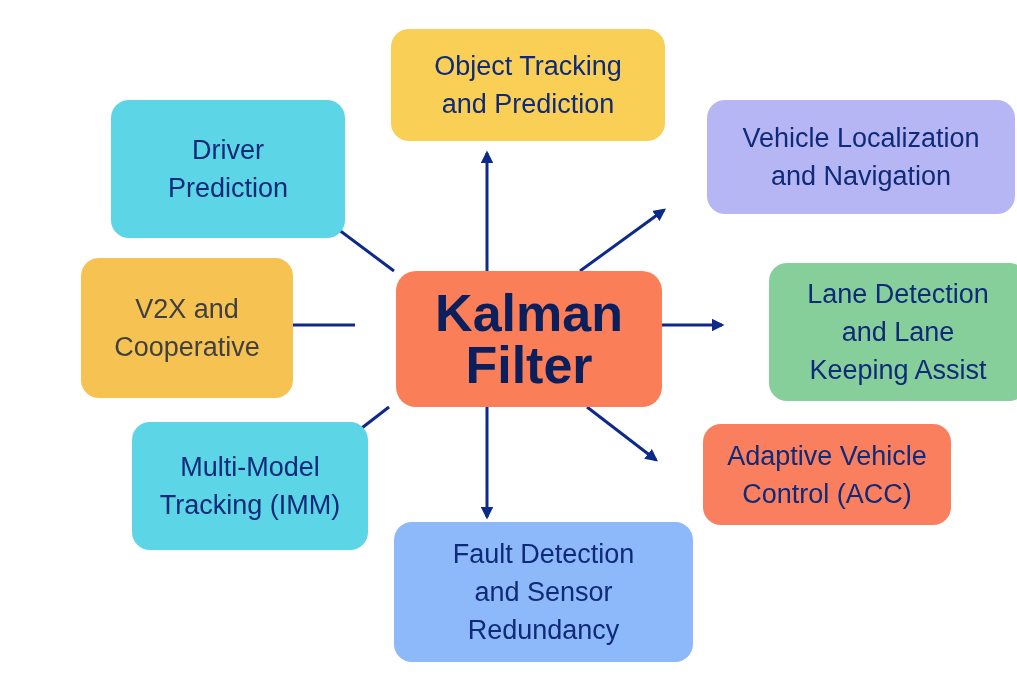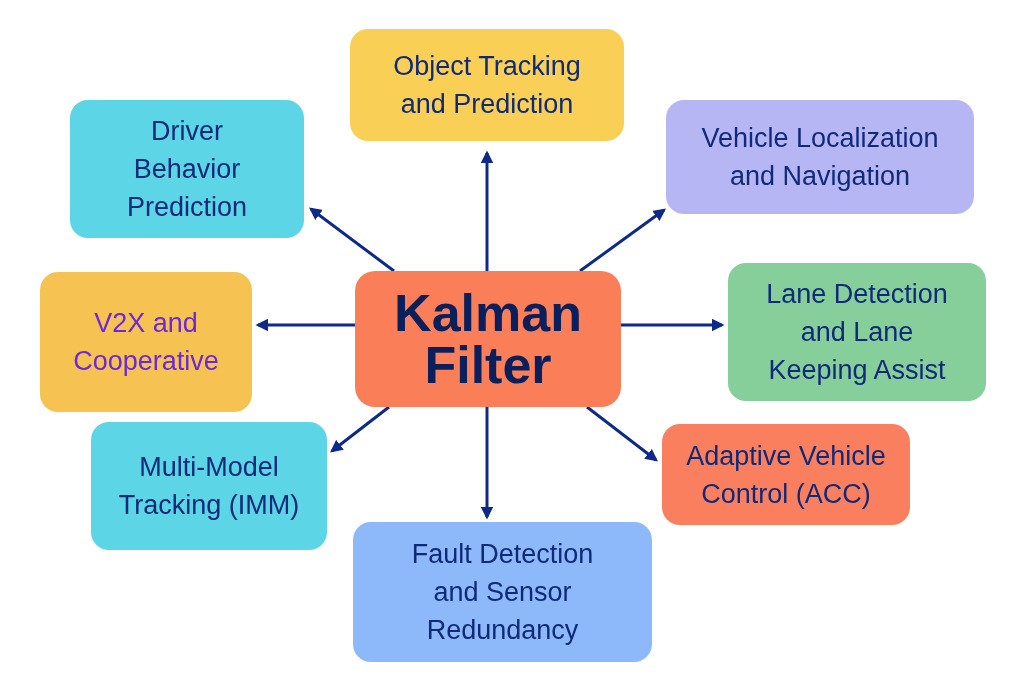--- a/index.html
+++ b/index.html
@@ -7,20 +7,21 @@
     width: 1017px; height: 677px; background: #ffffff;
     position: relative; overflow: hidden;
     font-family: "Liberation Sans", "DejaVu Sans", sans-serif;
   }
   .box {
     position: absolute; box-sizing: border-box;
     display: flex; align-items: center; justify-content: center;
     text-align: center; border-radius: 18px;
     color: #0f2a78; font-size: 27px; line-height: 38px;
     padding: 8px 6px;
+    margin-left: 41px;
   }
   .box span { display: block; }
   #center {
     color: #0a1f5c; font-size: 52px; line-height: 52px; font-weight: bold;
     border-radius: 20px;
     align-items: center;
   }
   svg#arrows { position: absolute; left: 0; top: 0; }
 </style>
 </head>
@@ -86,26 +87,25 @@
   </div>
 </div>
 
 <div class="box node" style="left: 91px; top: 422px; width: 236px; height: 128px; background: rgb(92, 213, 230); color: rgb(15, 42, 120);">
   <div>
     <span>Multi-Model</span>
     <span>Tracking (IMM)</span>
   </div>
 </div>
 
-<div class="box node" style="left: 40px; top: 272px; width: 212px; height: 140px; background: rgb(246, 195, 83); color: #6d28d9;">
+<div class="box node" style="left: 40px; top: 258px; width: 212px; height: 140px; background: rgb(246, 195, 83); color: #404040;">
   <div>
     <span>V2X and</span>
     <span>Cooperative</span>
   </div>
 </div>
 
 <div class="box node" style="left: 70px; top: 100px; width: 234px; height: 138px; background: rgb(92, 213, 230); color: rgb(15, 42, 120);">
   <div>
     <span>Driver</span>
-    <span>Behavior</span>
     <span>Prediction</span>
   </div>
 </div>
 
 </body></html>

